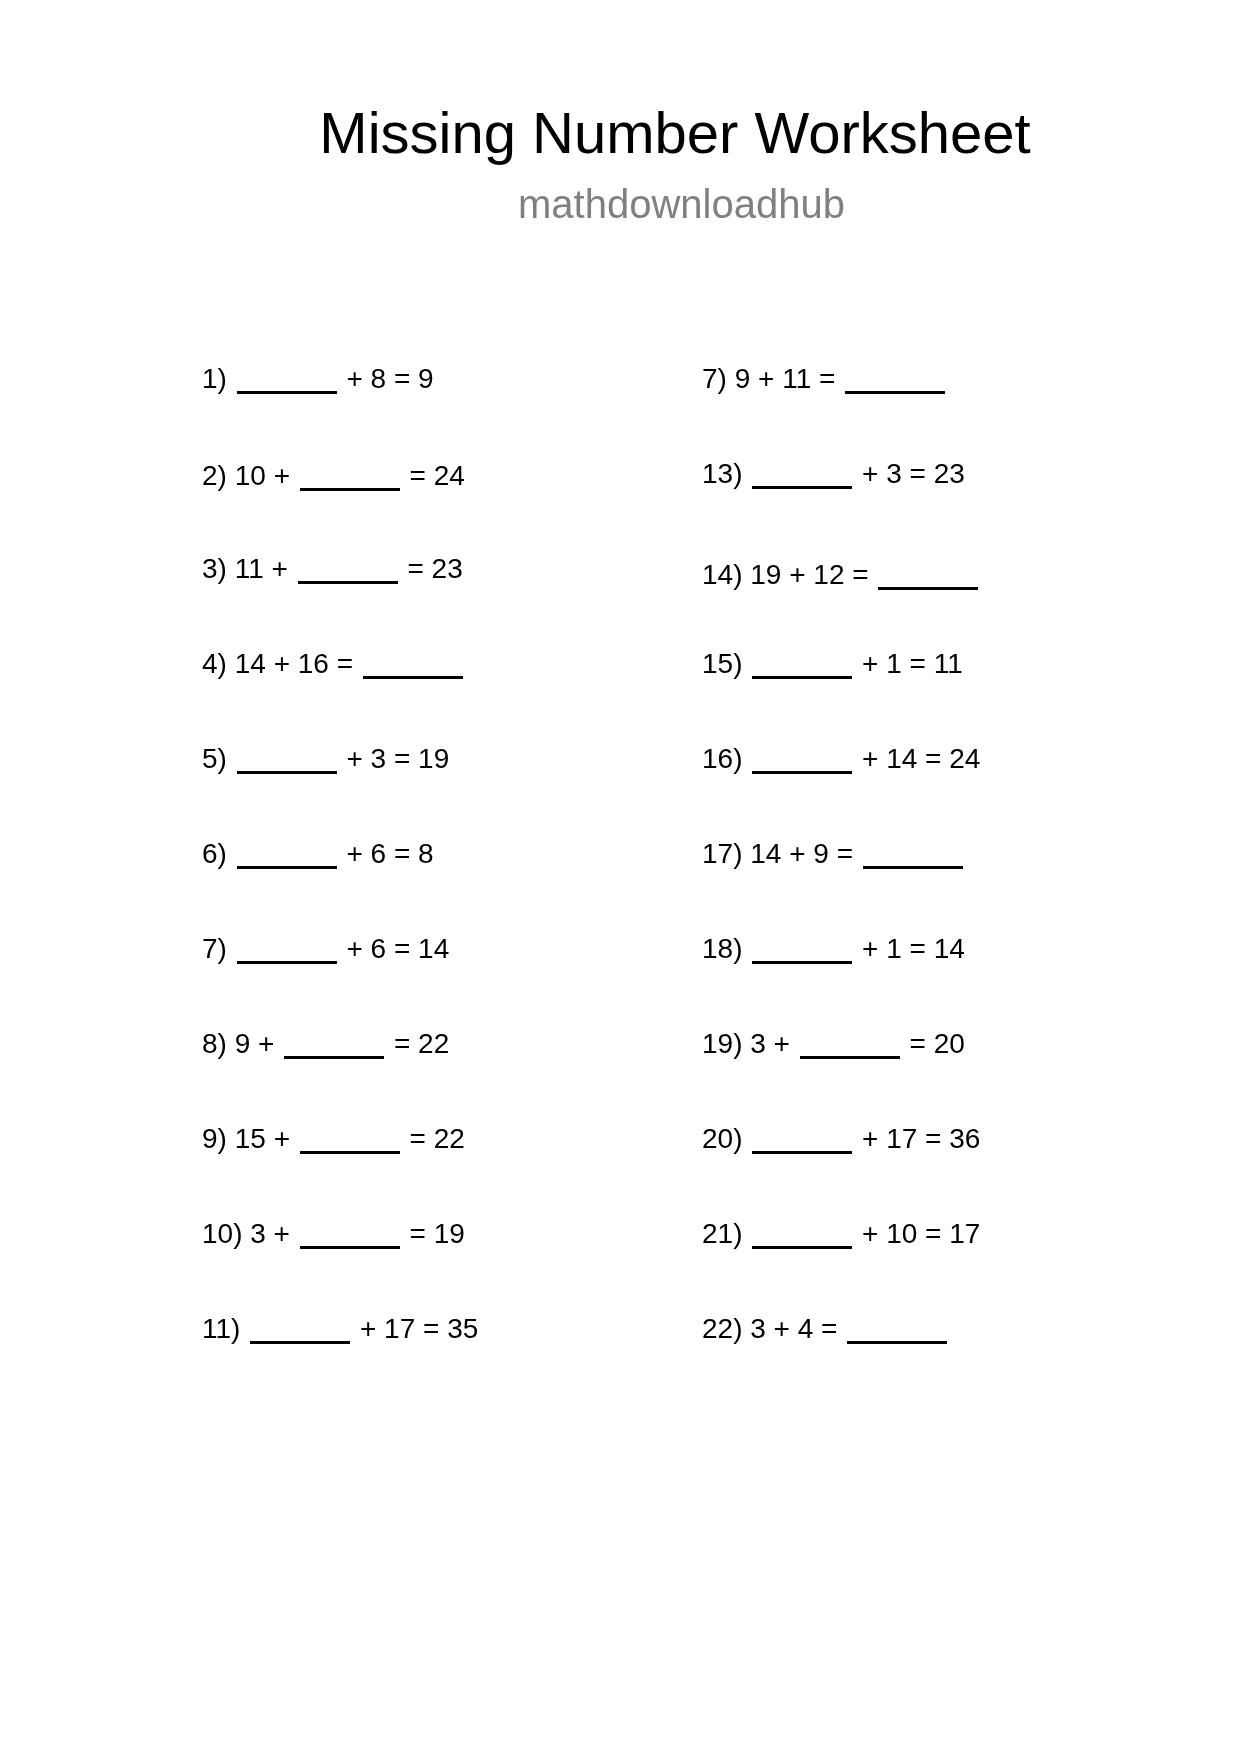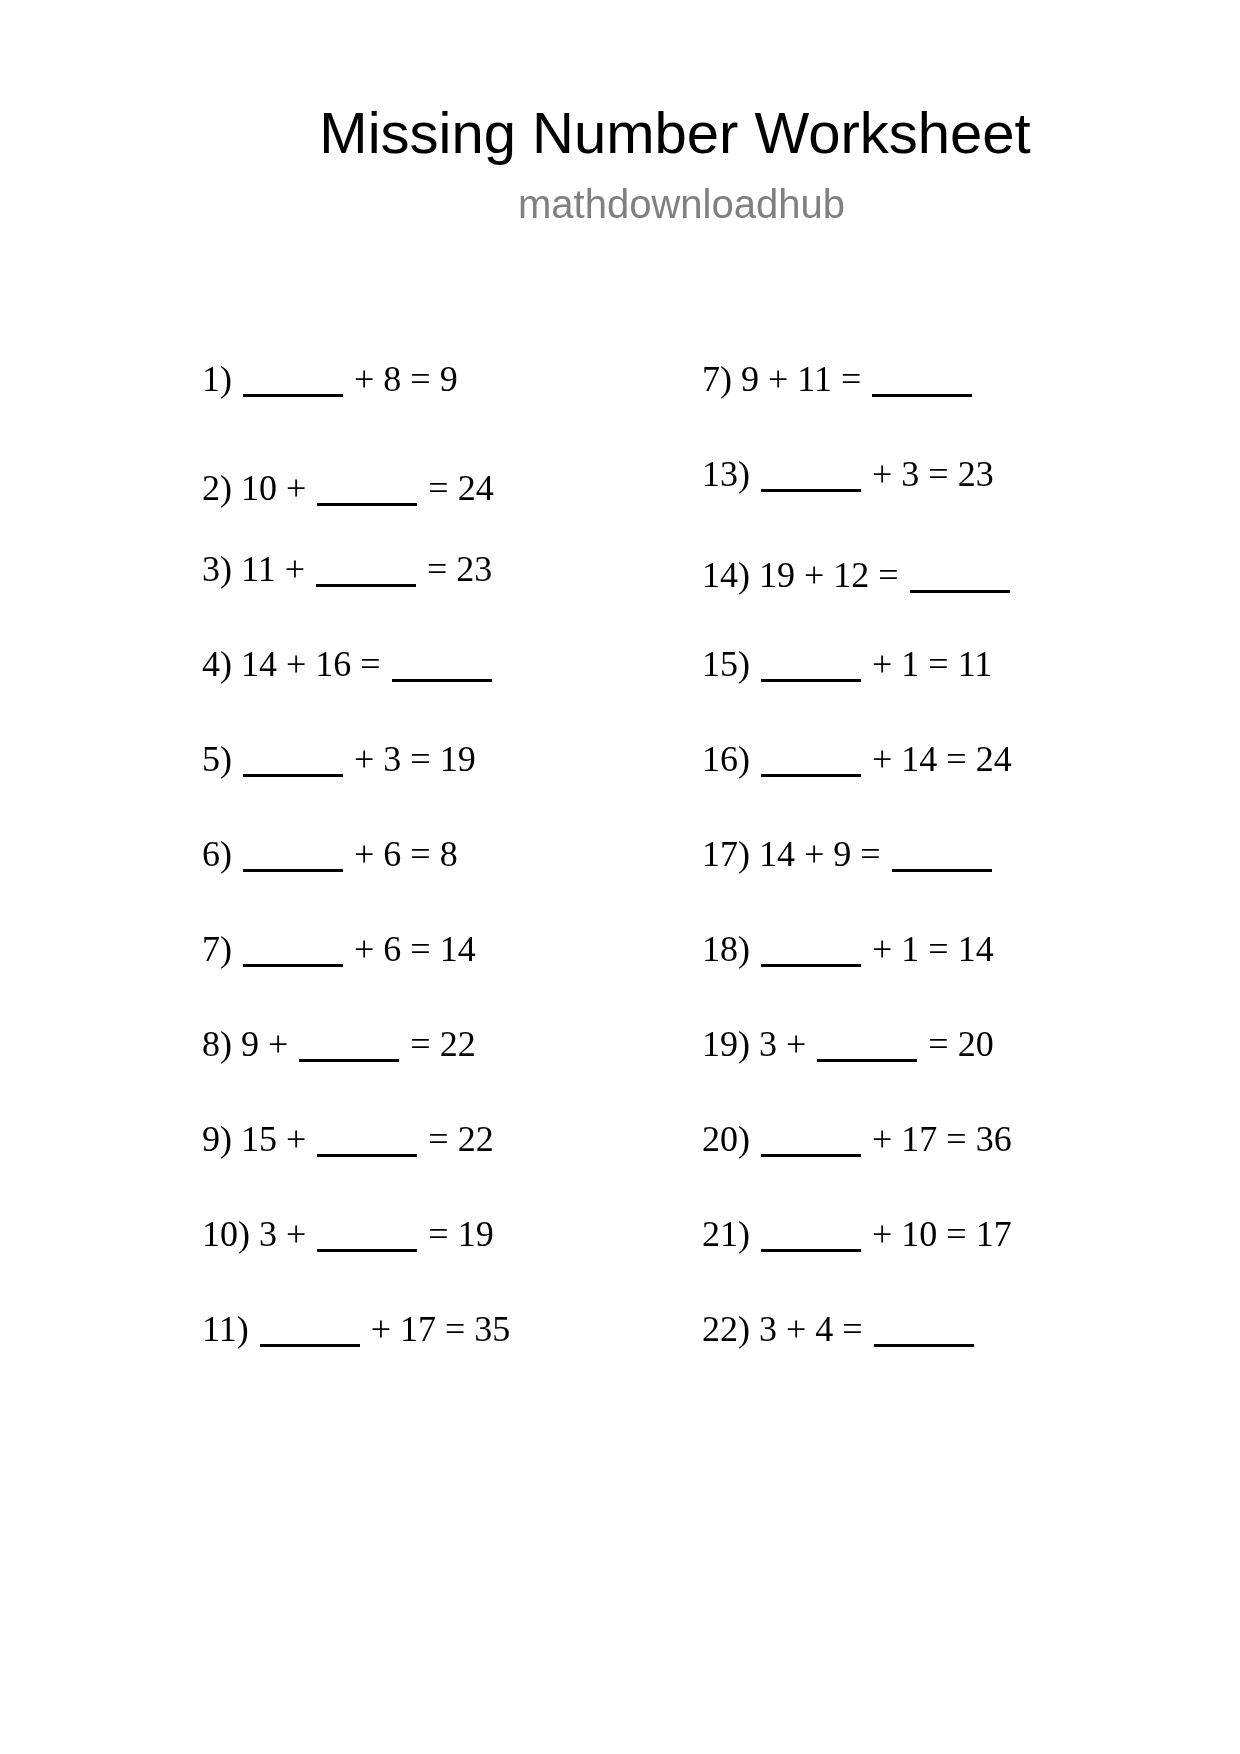--- a/index.html
+++ b/index.html
@@ -40,25 +40,24 @@
     }
     .col {
       position: absolute;
       top: 0;
     }
     .col-left { left: 202px; }
     .col-right { left: 702px; }
     .problem {
       position: absolute;
       left: 0;
-      font-size: 36px;
+      font-size: 28px;
       line-height: 46px;
       white-space: nowrap;
       height: 46px;
-      font-family: Liberation Serif, serif;
     }
     .problem span { display: inline-block; }
     .blank {
       display: inline-block;
       width: 100px;
       height: 2px;
       border-bottom: 3px solid #000000;
       vertical-align: baseline;
       position: relative;
       top: 6px;
@@ -66,21 +65,21 @@
     }
   </style>
 </head>
 <body>
 
 <h1 class="title">Missing Number Worksheet</h1>
 <div class="subtitle">mathdownloadhub</div>
 
 <div class="col col-left" id="col-left">
     <div class="problem" style="top: 356px;"><span>1)</span> <span class="blank"></span> <span>+</span> <span>8</span> <span>=</span> <span>9</span></div>
-    <div class="problem" style="top: 465px;"><span>2)</span> <span>10</span> <span>+</span> <span class="blank"></span> <span>=</span> <span>24</span></div>
+    <div class="problem" style="top: 453px;"><span>2)</span> <span>10</span> <span>+</span> <span class="blank"></span> <span>=</span> <span>24</span></div>
     <div class="problem" style="top: 546px;"><span>3)</span> <span>11</span> <span>+</span> <span class="blank"></span> <span>=</span> <span>23</span></div>
     <div class="problem" style="top: 641px;"><span>4)</span> <span>14</span> <span>+</span> <span>16</span> <span>=</span> <span class="blank"></span></div>
     <div class="problem" style="top: 736px;"><span>5)</span> <span class="blank"></span> <span>+</span> <span>3</span> <span>=</span> <span>19</span></div>
     <div class="problem" style="top: 831px; text-align: center;"><span>6)</span> <span class="blank"></span> <span>+</span> <span>6</span> <span>=</span> <span>8</span></div>
     <div class="problem" style="top: 926px;"><span>7)</span> <span class="blank"></span> <span>+</span> <span>6</span> <span>=</span> <span>14</span></div>
     <div class="problem" style="top: 1021px;"><span>8)</span> <span>9</span> <span>+</span> <span class="blank"></span> <span>=</span> <span>22</span></div>
     <div class="problem" style="top: 1116px;"><span>9)</span> <span>15</span> <span>+</span> <span class="blank"></span> <span>=</span> <span>22</span></div>
     <div class="problem" style="top: 1211px;"><span>10)</span> <span>3</span> <span>+</span> <span class="blank"></span> <span>=</span> <span>19</span></div>
     <div class="problem" style="top: 1306px;"><span>11)</span> <span class="blank"></span> <span>+</span> <span>17</span> <span>=</span> <span>35</span></div>
   </div>

